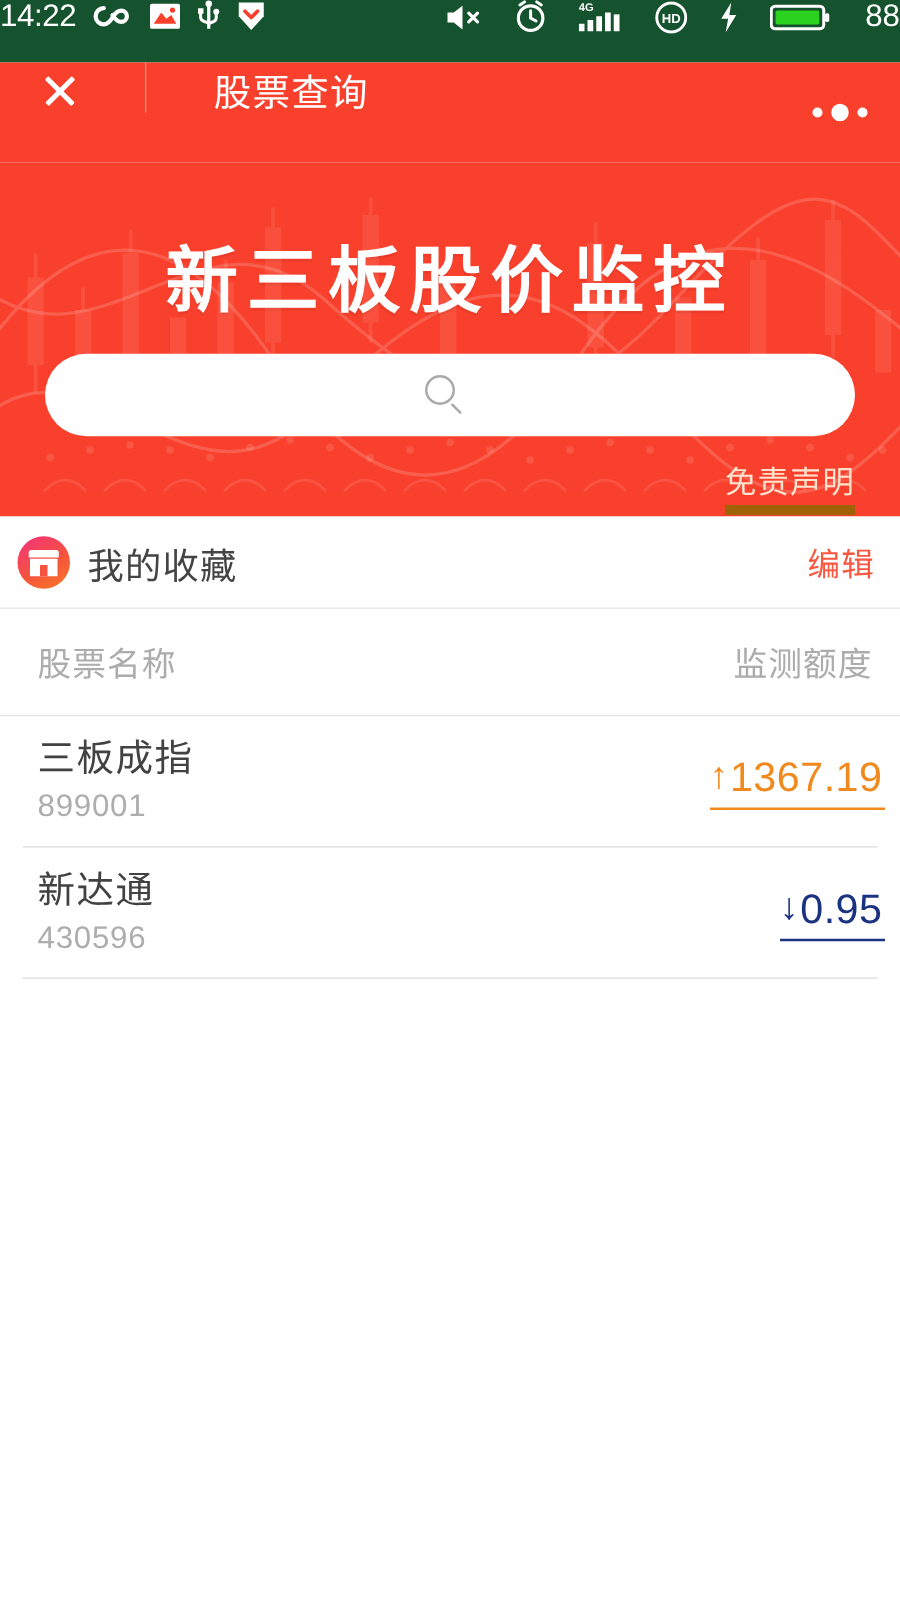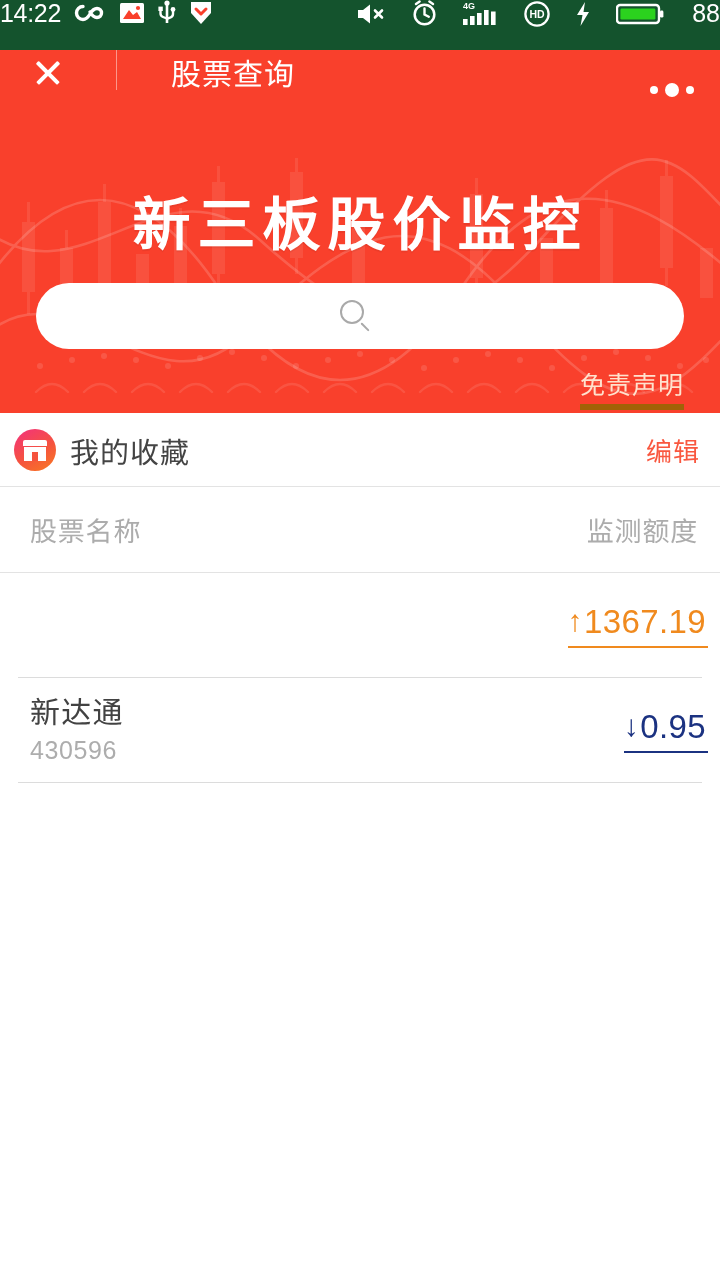--- a/index.html
+++ b/index.html
@@ -80,21 +80,21 @@
     background:#A9A9A9; border-radius:2px; transform:rotate(45deg);
     transform-origin:left center;
   }
   .search-ph { color:#A5A5A5; font-size:27px; letter-spacing:0.5px; }
 
   .disclaimer-wrap {
     position:absolute; right:36px; top:365px; z-index:3;
   }
   .disclaimer {
     color:#FFE2CE; font-size:25px; letter-spacing:1px;
-    border-bottom:6px solid #a16207; padding-bottom:3px;
+    border-bottom:8px solid #a16207; padding-bottom:3px;
     cursor:pointer; display:inline-block;
   }
 
   
   .fav-header {
     height:73px; width:100%; display:flex; align-items:center;
     padding:0 20px 0 14px; background:#fff;
   }
   .shop-icon {
     width:42px; height:42px; border-radius:50%; flex:0 0 auto;
@@ -351,20 +351,24 @@
   </div>
   <div class="rule"></div>
 
   <div class="col-head">
     <span>股票名称</span>
     <span class="right">监测额度</span>
   </div>
   <div class="rule"></div>
 
   <div class="stock-row">
+    <div>
+      <div class="stock-name">三板成指</div>
+      <div class="stock-code">899001</div>
+    </div>
     <div class="stock-value-wrap">
       <span class="stock-value up">
         <span class="arr">↑</span>
         <span>1367.19</span>
       </span>
     </div>
   </div>
   <div class="rule-inset"></div>
 
   <div class="stock-row">

